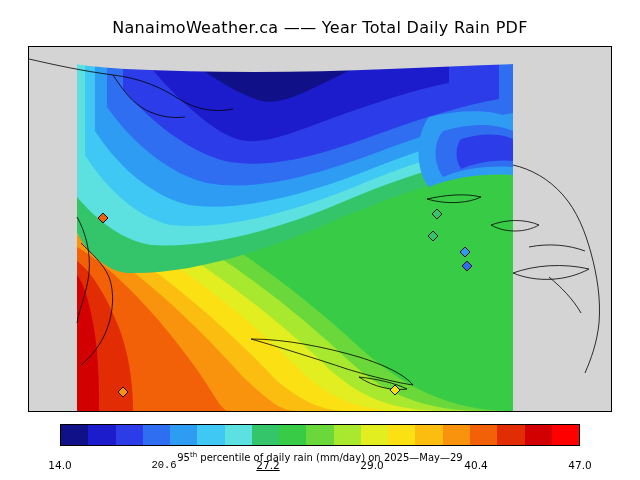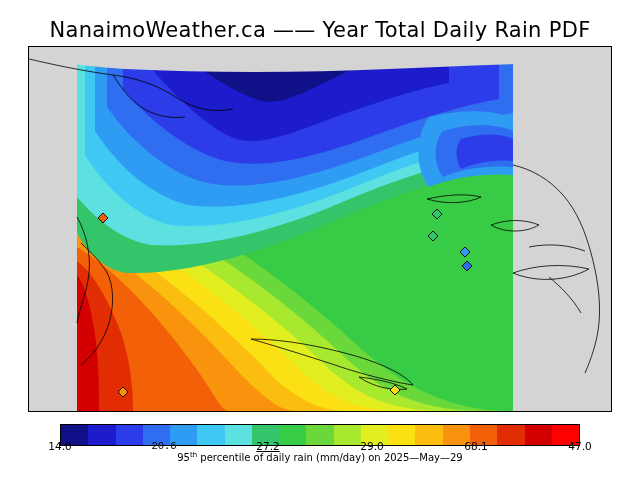--- a/index.html
+++ b/index.html
@@ -19,21 +19,21 @@
     height: 480px;
     background: #ffffff;
   }
   .title {
     position: absolute;
     left: 0;
     top: 18px;
     width: 640px;
     text-align: center;
     font-family: "DejaVu Sans", sans-serif;
-    font-size: 21px;
+    font-size: 16px;
     color: #000000;
     letter-spacing: 0.3px;
   }
   
   #map-panel {
     position: absolute;
     left: 28px;
     top: 46px;
     width: 584px;
     height: 366px;
@@ -65,21 +65,21 @@
     box-sizing: border-box;
     display: flex;
   }
   #colorbar .swatch {
     flex: 1 1 0;
     height: 100%;
   }
   #cb-ticks {
     position: absolute;
     left: -28px;
-    top: 16px;
+    top: 35px;
     width: 576px;
     height: 14px;
   }
   .cb-tick {
     position: absolute;
     top: 0;
     font-size: 10.5px;
     color: #000000;
     transform: translateX(-50%);
     white-space: nowrap;
@@ -207,21 +207,21 @@
         <div class="swatch" style="background: rgb(242, 96, 8);"></div>
         <div class="swatch" style="background: rgb(226, 44, 4);"></div>
         <div class="swatch" style="background: rgb(210, 0, 0);"></div>
         <div class="swatch" style="background: rgb(255, 0, 0);"></div>
       </div>
     <div id="cb-ticks">
         <span class="cb-tick" style="left: 28px;">14.0</span>
         <span class="cb-tick" style="left: 132px; font-family: Liberation Mono, monospace;">20.6</span>
         <span class="cb-tick" style="left: 236px; text-decoration: underline;">27.2</span>
         <span class="cb-tick" style="left: 340px;">29.0</span>
-        <span class="cb-tick" style="left: 444px;">68.1</span>
+        <span class="cb-tick" style="left: 444px;">40.4</span>
         <span class="cb-tick" style="left: 548px;">47.0</span>
       </div>
   </div>
 
   <div id="cb-caption">
     <span>95</span><sup>th</sup><span> percentile of daily rain (mm/day) on 2025—May—29</span>
   </div>
 
 </div>
 

